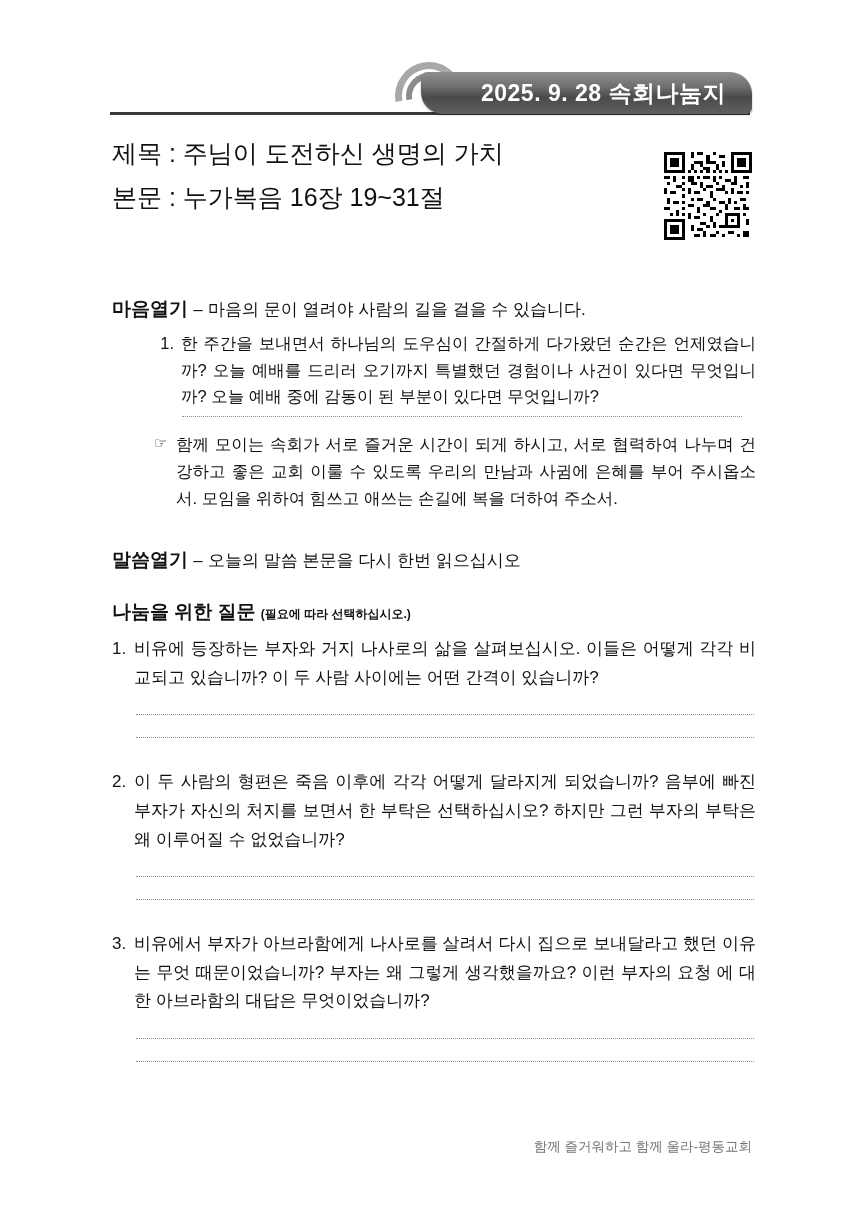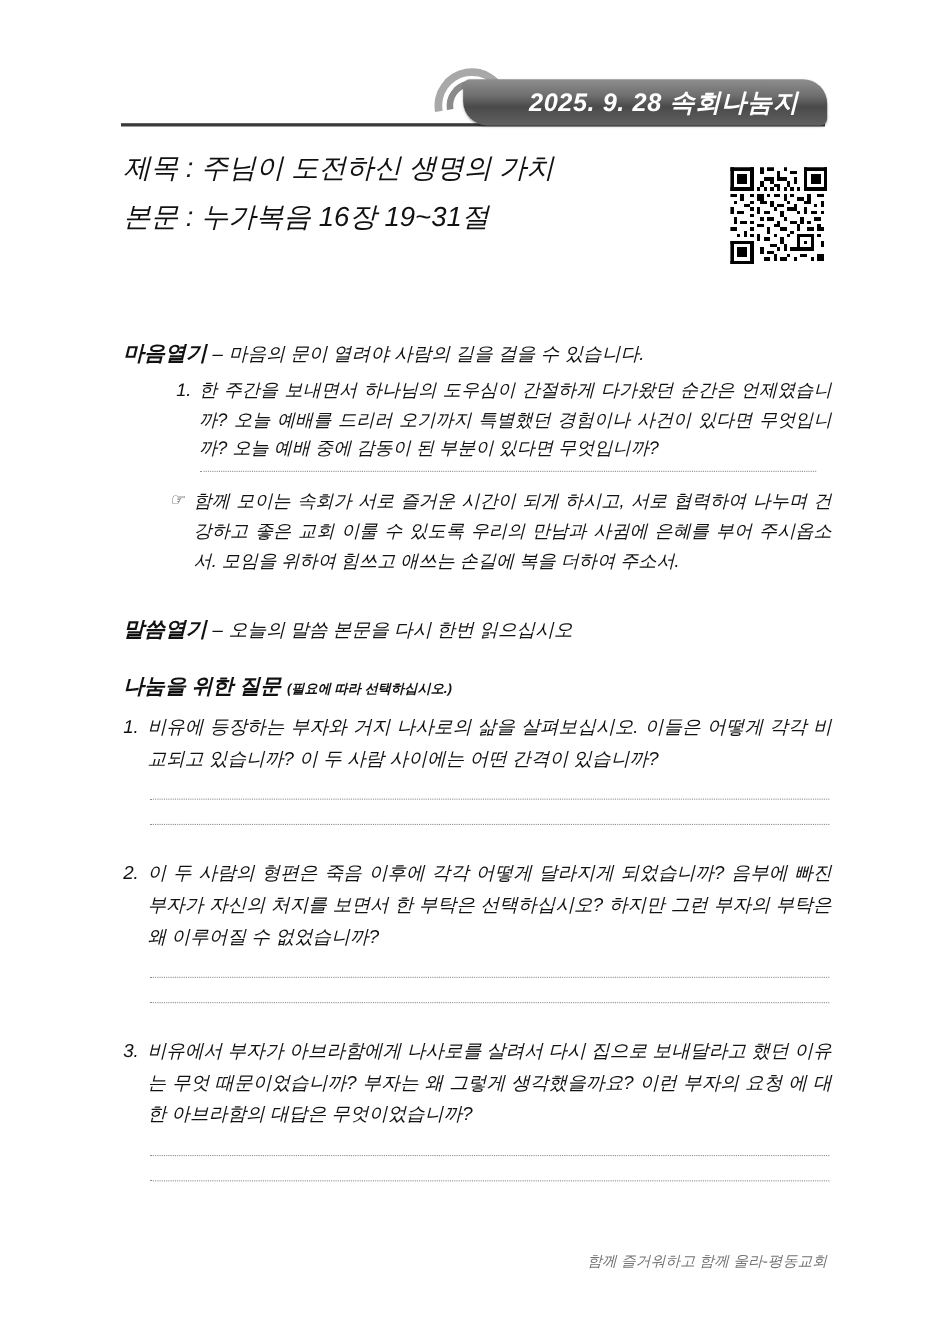--- a/index.html
+++ b/index.html
@@ -15,21 +15,20 @@
     position: relative;
     overflow: hidden;
   }
 
   .page {
     position: relative;
     width: 860px;
     height: 1214px;
     box-sizing: border-box;
     padding: 0;
-    font-style: italic;
   }
 
   
   .header-area {
     position: relative;
     height: 130px;
   }
   .header-rule {
     position: absolute;
     left: 110px;
@@ -107,21 +106,21 @@
   
   .content {
     position: absolute;
     left: 112px;
     top: 268px;
     width: 644px;
   }
   .sec-head {
     font-size: 19px;
     font-weight: bold;
-    margin-top: 40px;
+    margin-top: 28px;
     margin-bottom: 8px;
   }
   .sec-head .sub {
     font-weight: normal;
     font-size: 17px;
   }
   .sec-head .sub-b {
     font-weight: bold;
     font-size: 12px;
   }

